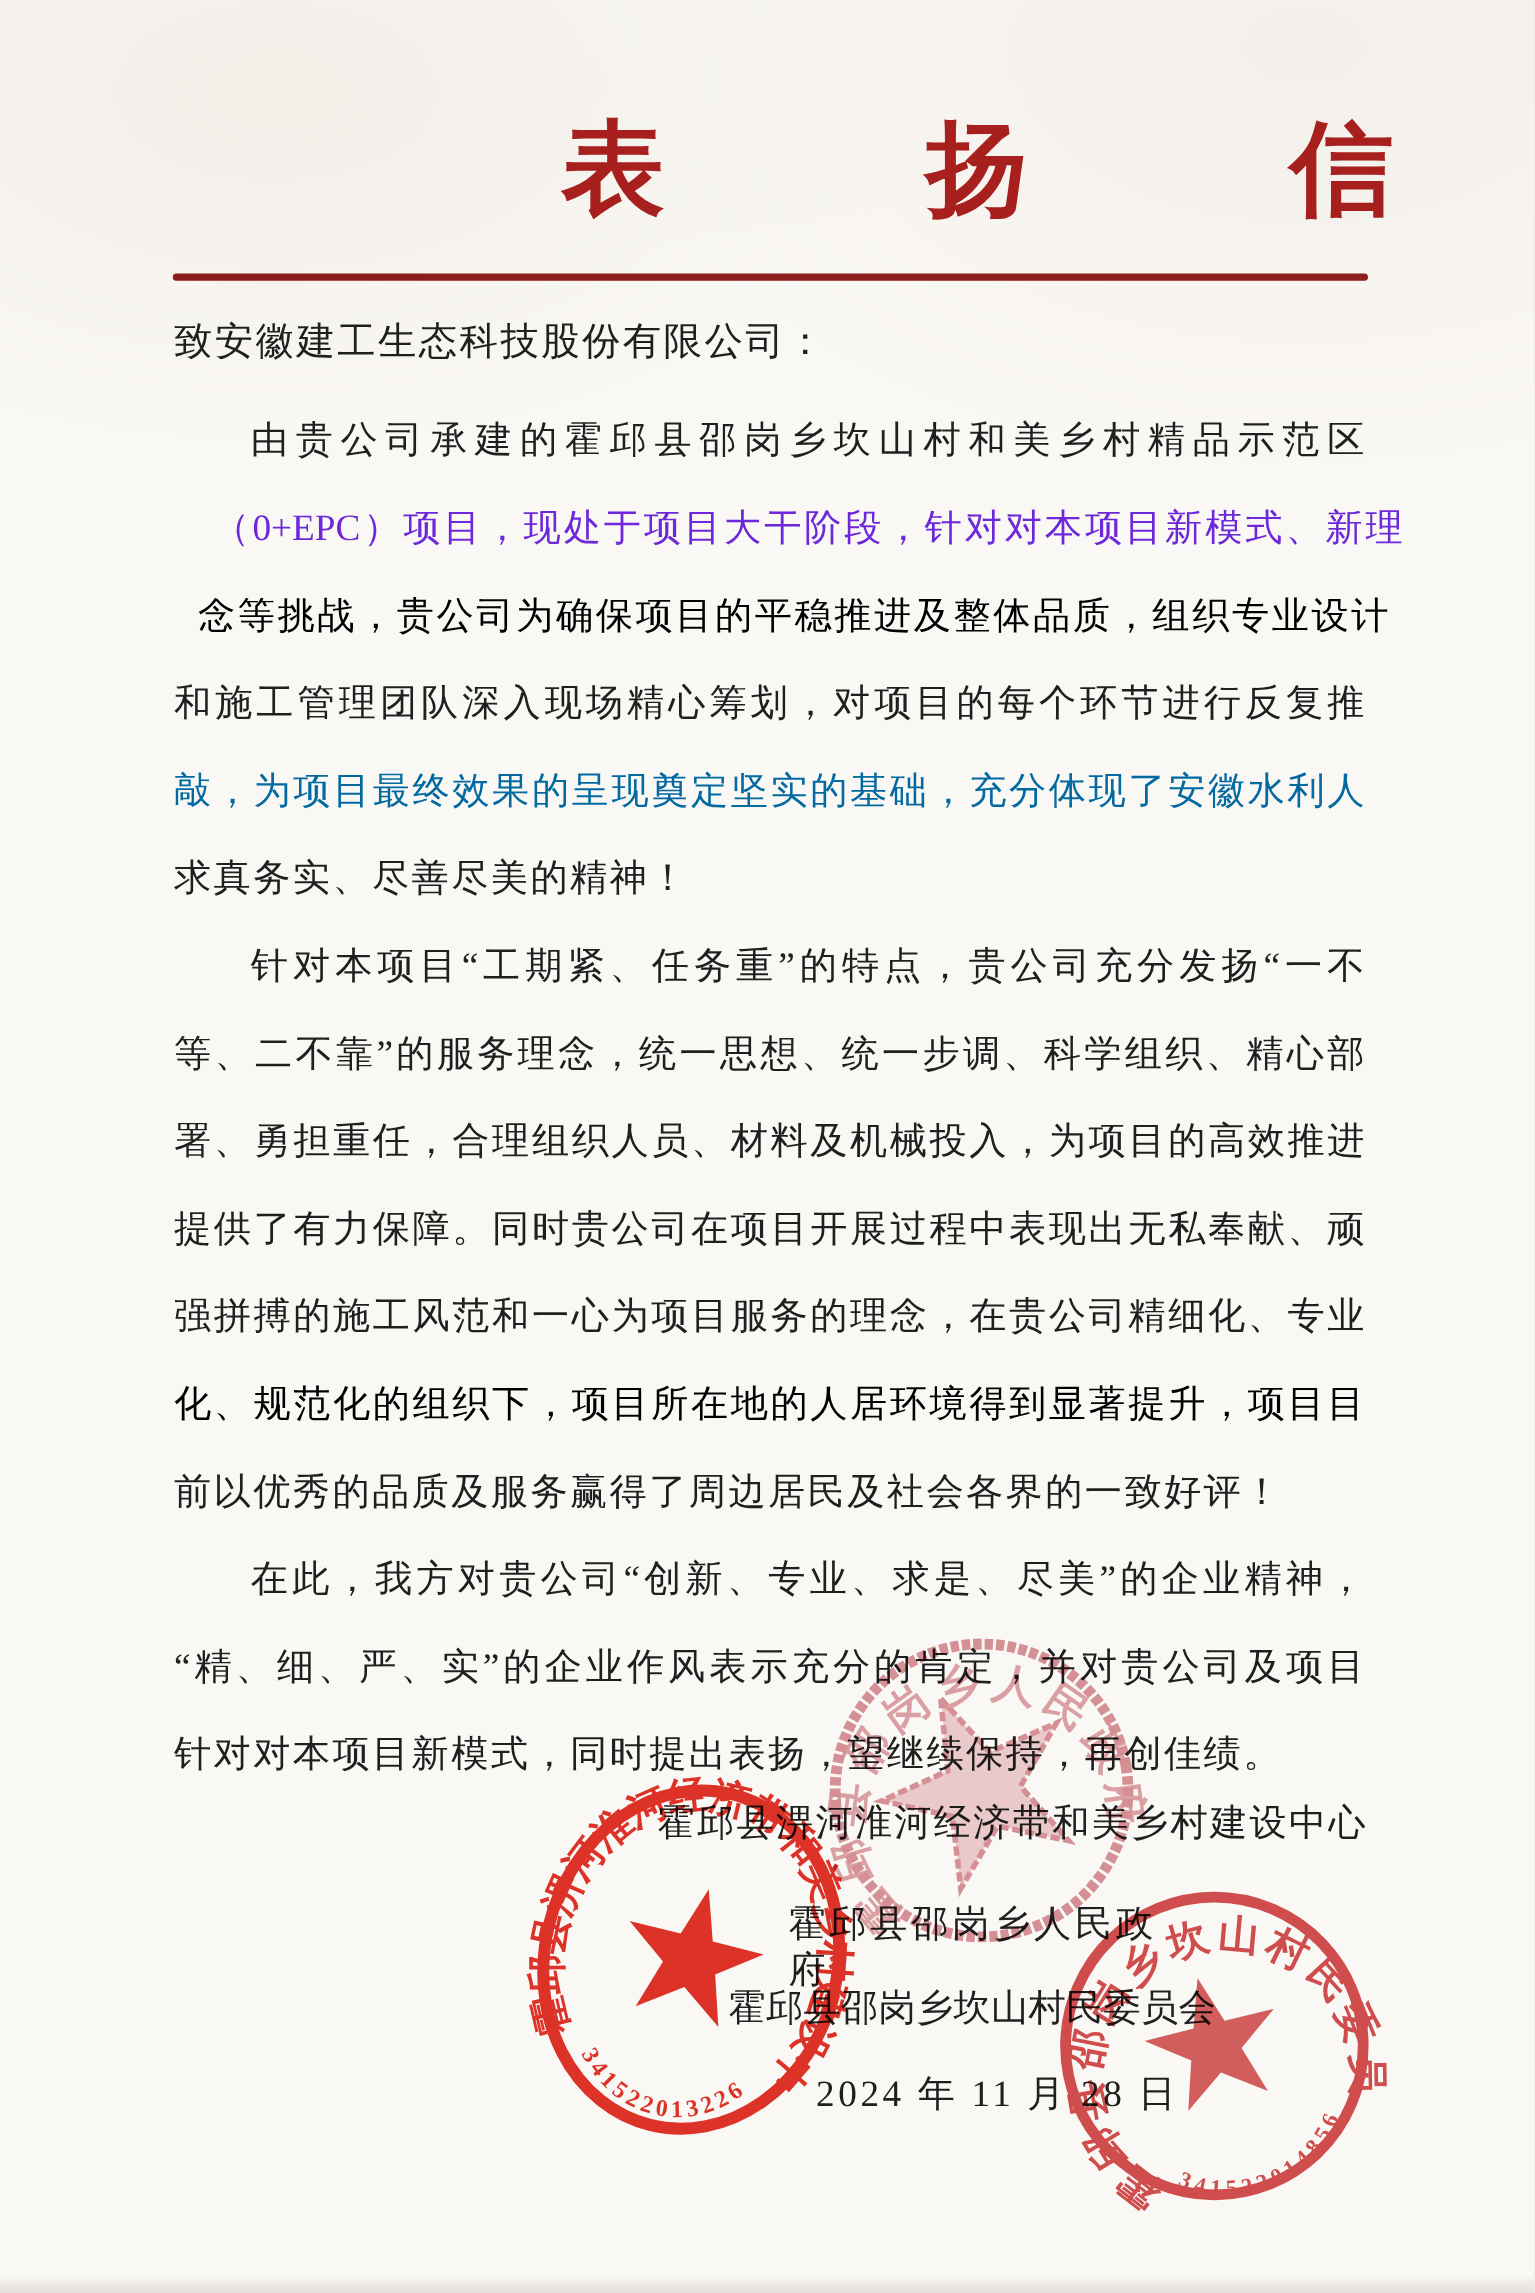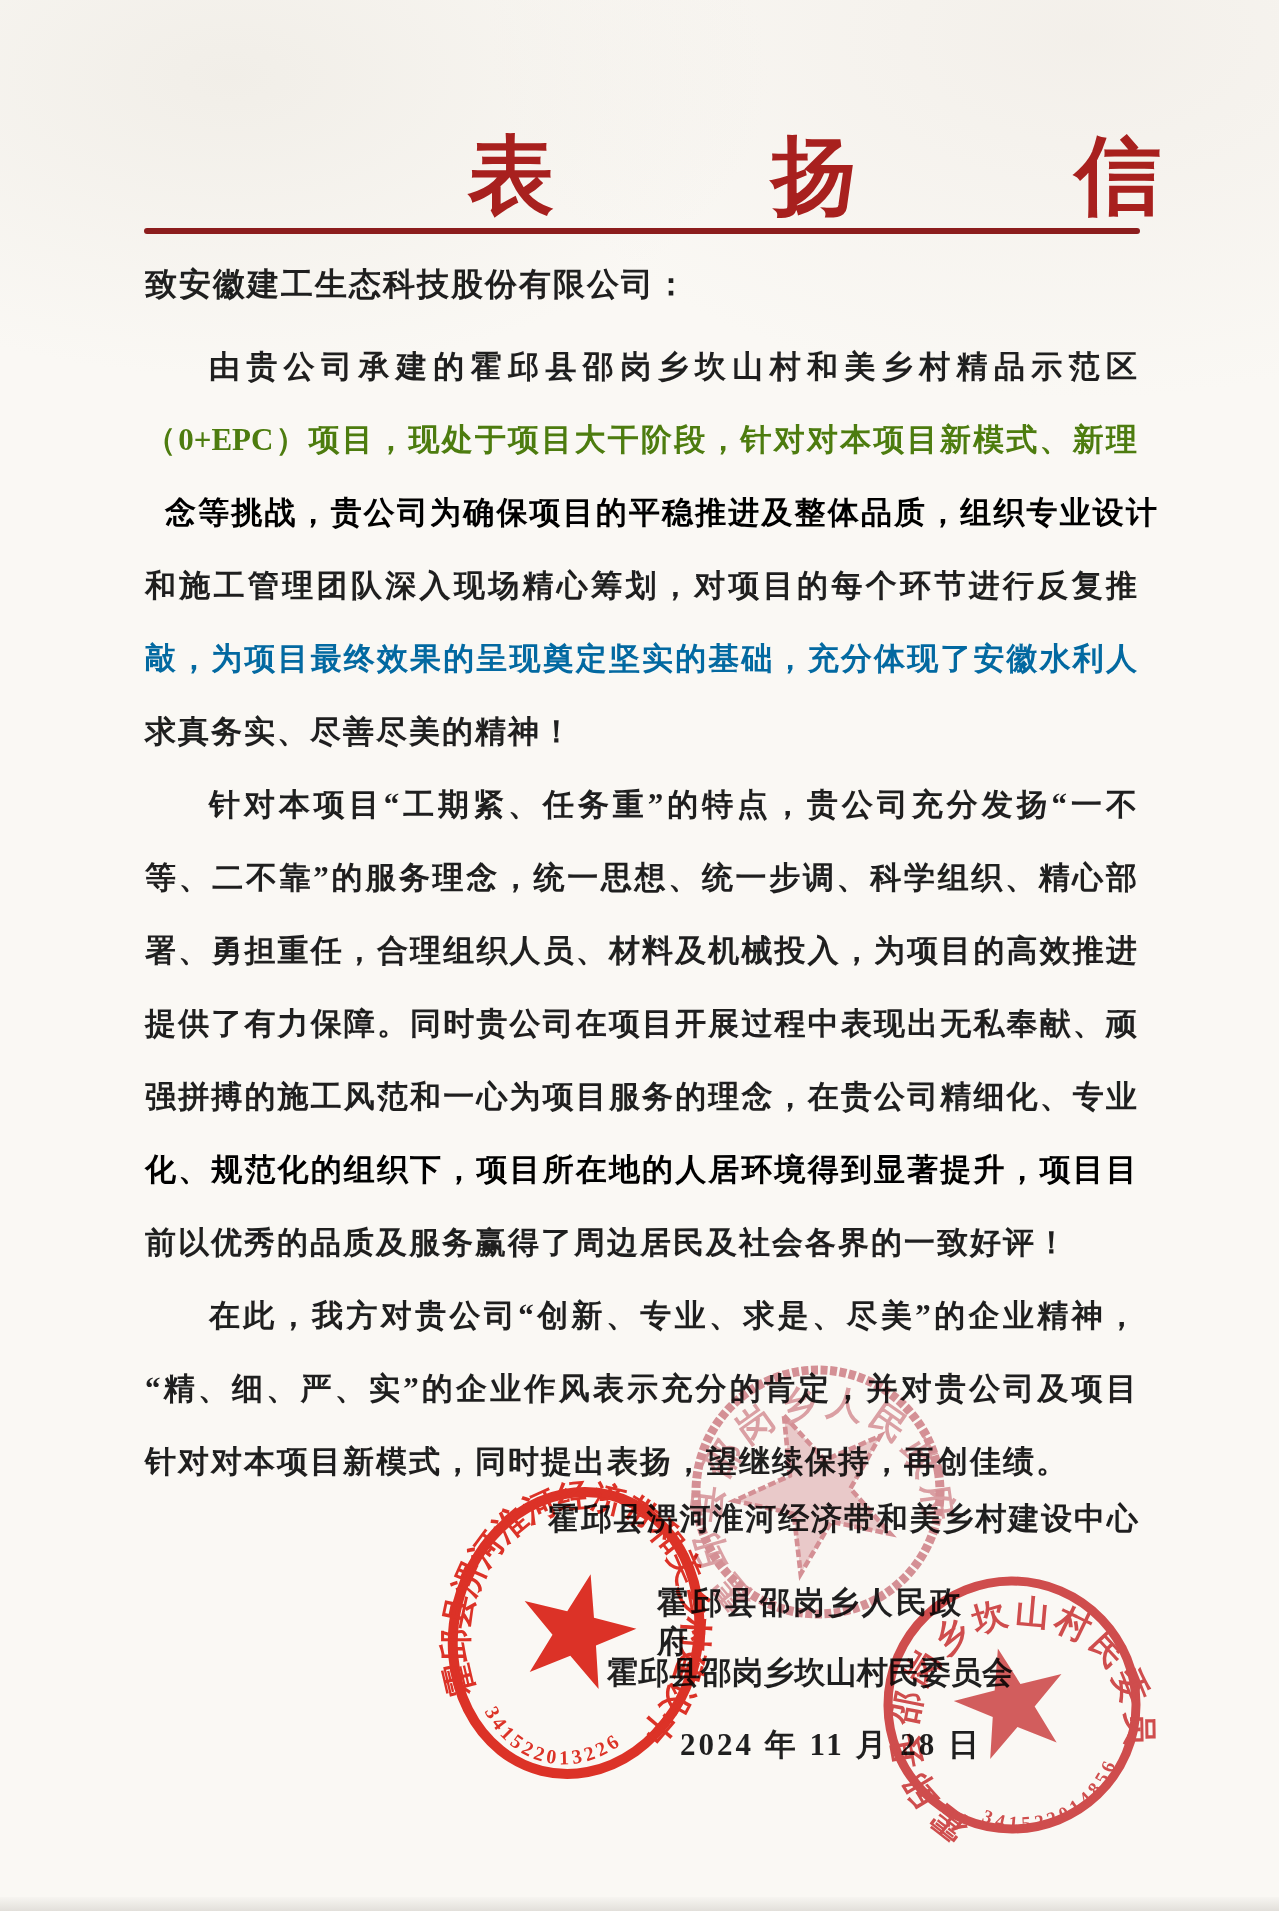--- a/index.html
+++ b/index.html
@@ -20,21 +20,21 @@
     position:absolute; left:468px; top:96px;
     font-size:86px; line-height:1.05; font-weight:bold;
     letter-spacing:98px; white-space:nowrap; z-index:2;
   }
   .rule {
     position:absolute; left:144px; top:228px; width:996px; height:6px;
     border-radius:3px; z-index:2;
   }
   .txt {
     position:absolute; left:145px; font-size:31px; line-height:1.25;
-    font-weight:700; white-space:nowrap; letter-spacing:2px; z-index:3;
+    font-weight:400; white-space:nowrap; letter-spacing:2px; z-index:3;
   }
   .jf {
     white-space:normal; width:992px; letter-spacing:0;
     text-align:justify; text-align-last:justify;
   }
   .ind { text-indent:64px; }
   .salut { top:264px; font-size:32px; }
   .l1{top:348px}.l2{top:421px}.l3{top:494px}.l4{top:567px}
   .l5{top:640px}.l6{top:713px}.l7{top:786px}.l8{top:859px}
   .l9{top:932px}.l10{top:1005px}.l11{top:1078px}.l12{top:1151px}
@@ -54,28 +54,28 @@
   .bottom-edge {
     position:absolute; left:0; top:1897px; width:1279px; height:14px;
     background:linear-gradient(#f7f5f1,#e2dfda); z-index:1;
   }
 </style>
 </head>
 <body>
 
 <div class="page" style="background: rgb(250, 248, 244);">
 
-  <div class="title" style="color: rgb(168, 32, 30); margin-top: 35px;">表 扬 信</div>
+  <div class="title" style="color: rgb(168, 32, 30);">表 扬 信</div>
 
   <div class="rule" style="background: rgb(140, 29, 29);"></div>
 
   <div class="txt salut" style="color: rgb(31, 31, 31);">致安徽建工生态科技股份有限公司：</div>
 
   <div class="txt l1 jf ind" style="color: rgb(31, 31, 31);">由贵公司承建的霍邱县邵岗乡坎山村和美乡村精品示范区</div>
-  <div class="txt l2 jf" style="color: #4d7c0f;">（0+EPC）项目，现处于项目大干阶段，针对对本项目新模式、新理</div>
+  <div class="txt l2 jf" style="color: #6d28d9; margin-left: 32px;">（0+EPC）项目，现处于项目大干阶段，针对对本项目新模式、新理</div>
   <div class="txt l3 jf" style="color: #000000; margin-left: 20px;">念等挑战，贵公司为确保项目的平稳推进及整体品质，组织专业设计</div>
   <div class="txt l4 jf" style="color: rgb(31, 31, 31);">和施工管理团队深入现场精心筹划，对项目的每个环节进行反复推</div>
   <div class="txt l5 jf" style="color: #0369a1;">敲，为项目最终效果的呈现奠定坚实的基础，充分体现了安徽水利人</div>
   <div class="txt l6" style="color: rgb(31, 31, 31);">求真务实、尽善尽美的精神！</div>
   <div class="txt l7 jf ind" style="color: rgb(31, 31, 31);">针对本项目“工期紧、任务重”的特点，贵公司充分发扬“一不</div>
   <div class="txt l8 jf" style="color: rgb(31, 31, 31);">等、二不靠”的服务理念，统一思想、统一步调、科学组织、精心部</div>
   <div class="txt l9 jf" style="color: rgb(31, 31, 31);">署、勇担重任，合理组织人员、材料及机械投入，为项目的高效推进</div>
   <div class="txt l10 jf" style="color: rgb(31, 31, 31);">提供了有力保障。同时贵公司在项目开展过程中表现出无私奉献、顽</div>
   <div class="txt l11 jf" style="color: rgb(31, 31, 31);">强拼搏的施工风范和一心为项目服务的理念，在贵公司精细化、专业</div>
   <div class="txt l12 jf" style="color: #000000;">化、规范化的组织下，项目所在地的人居环境得到显著提升，项目目</div>

